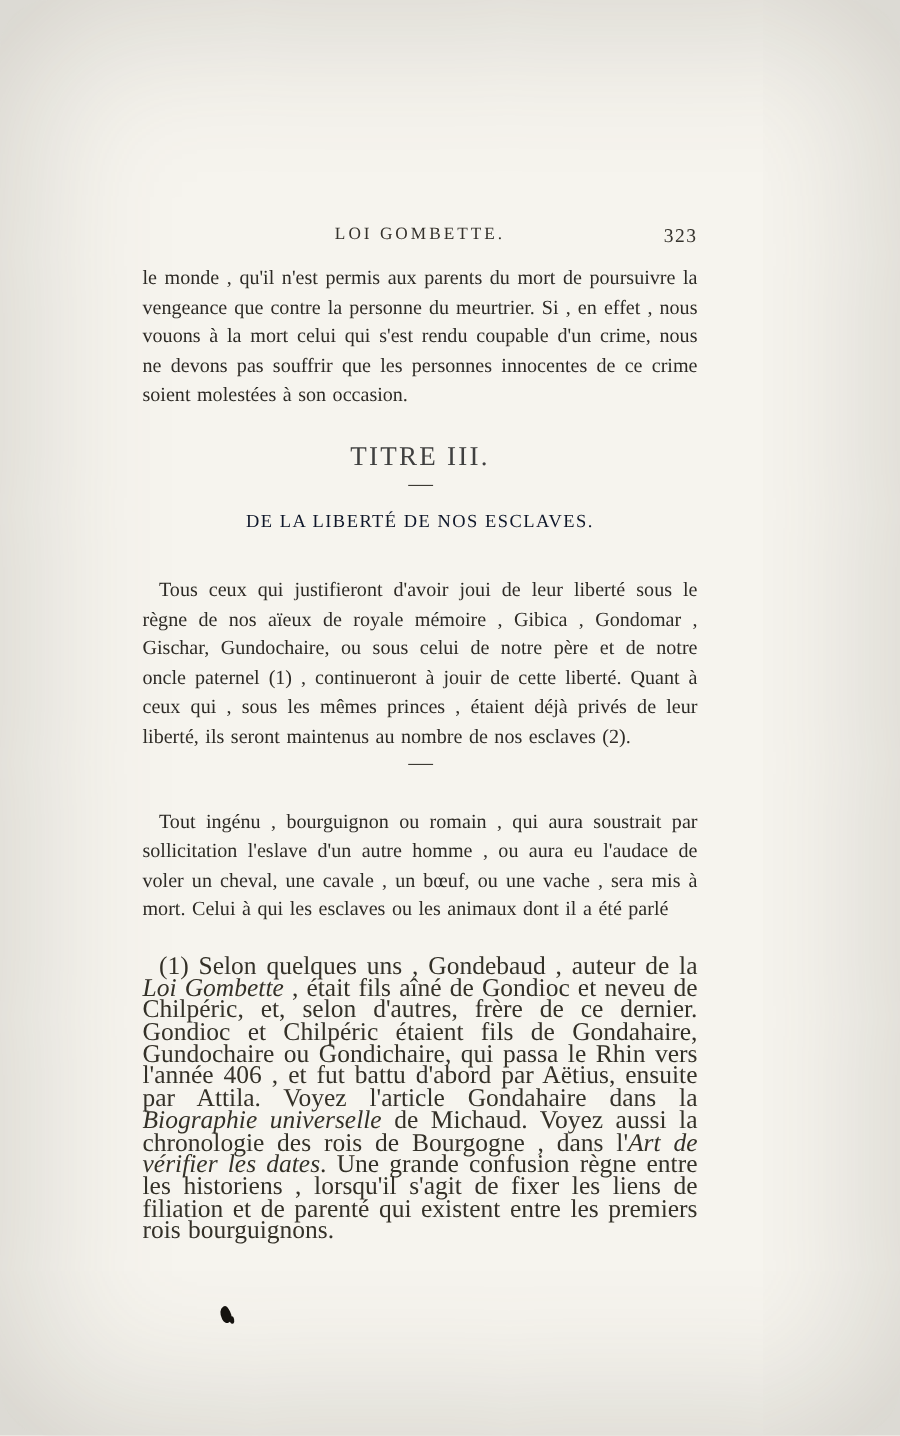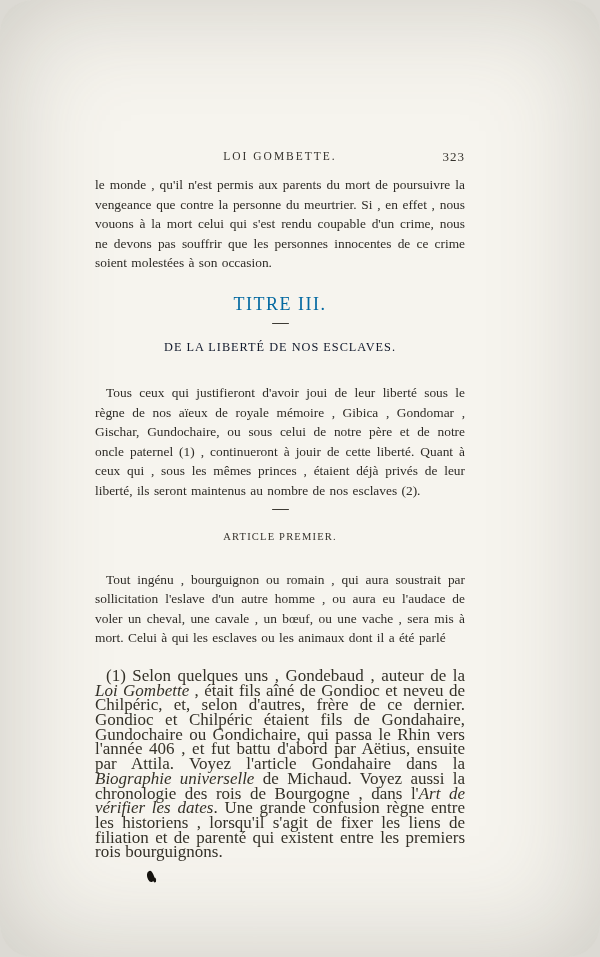--- a/index.html
+++ b/index.html
@@ -43,21 +43,21 @@
     font-size: 13.4px;
     line-height: 19.6px;
     text-align: justify;
     word-spacing: 1px;
   }
   .indent { text-indent: 11px; }
   .titre {
     text-align: center;
     font-size: 18px;
     letter-spacing: 1.5px;
-    color: #0369a1;
+    color: #404040;
     margin-top: 21px;
   }
   .titre-rule {
     width: 17px;
     height: 0;
     border-top: 1.4px solid #3d3a33;
     margin: 8px auto 0 auto;
   }
   .subheading {
     text-align: center;
@@ -120,21 +120,20 @@
     <p class="body-par">le monde , qu'il n'est permis aux parents du mort de poursuivre la vengeance que contre la personne du meurtrier. Si , en effet , nous vouons à la mort celui qui s'est rendu coupable d'un crime, nous ne devons pas souffrir que les personnes innocentes de ce crime soient molestées à son occasion.</p>
 
     <div class="titre">TITRE III.</div>
     <div class="titre-rule"></div>
     <div class="subheading">DE LA LIBERTÉ DE NOS ESCLAVES.</div>
 
     <p class="body-par indent par-space">Tous ceux qui justifieront d'avoir joui de leur liberté sous le règne de nos aïeux de royale mémoire , Gibica , Gondomar , Gischar, Gundochaire, ou sous celui de notre père et de notre oncle paternel (1) , continueront à jouir de cette liberté. Quant à ceux qui , sous les mêmes princes , étaient déjà privés de leur liberté, ils seront maintenus au nombre de nos esclaves (2).</p>
 
     <div class="titre-rule"></div>
 
-    <div class="article-heading">ARTICLE PREMIER.</div>
 
     <p class="body-par indent par-space">Tout ingénu , bourguignon ou romain , qui aura soustrait par sollicitation l'eslave d'un autre homme , ou aura eu l'audace de voler un cheval, une cavale , un bœuf, ou une vache , sera mis à mort. Celui à qui les esclaves ou les animaux dont il a été parlé</p>
 
     <div class="footnotes">
       <p class="footnote"><span>(1) Selon quelques uns , Gondebaud , auteur de la </span><span style="font-style: italic;">Loi Gombette</span><span> , était fils aîné de Gondioc et neveu de Chilpéric, et, selon d'autres, frère de ce dernier. Gondioc et Chilpéric étaient fils de Gondahaire, Gundochaire ou Gondichaire, qui passa le Rhin vers l'année 406 , et fut battu d'abord par Aëtius, ensuite par Attila. Voyez l'article Gondahaire dans la </span><span style="font-style: italic;">Biographie universelle</span><span> de Michaud. Voyez aussi la chronologie des rois de Bourgogne , dans l'</span><span style="font-style: italic;">Art de vérifier les dates</span><span>. Une grande confusion règne entre les historiens , lorsqu'il s'agit de fixer les liens de filiation et de parenté qui existent entre les premiers rois bourguignons.</span></p>
     </div>
 
   </div>
 
   <div class="ink-mark"></div>

